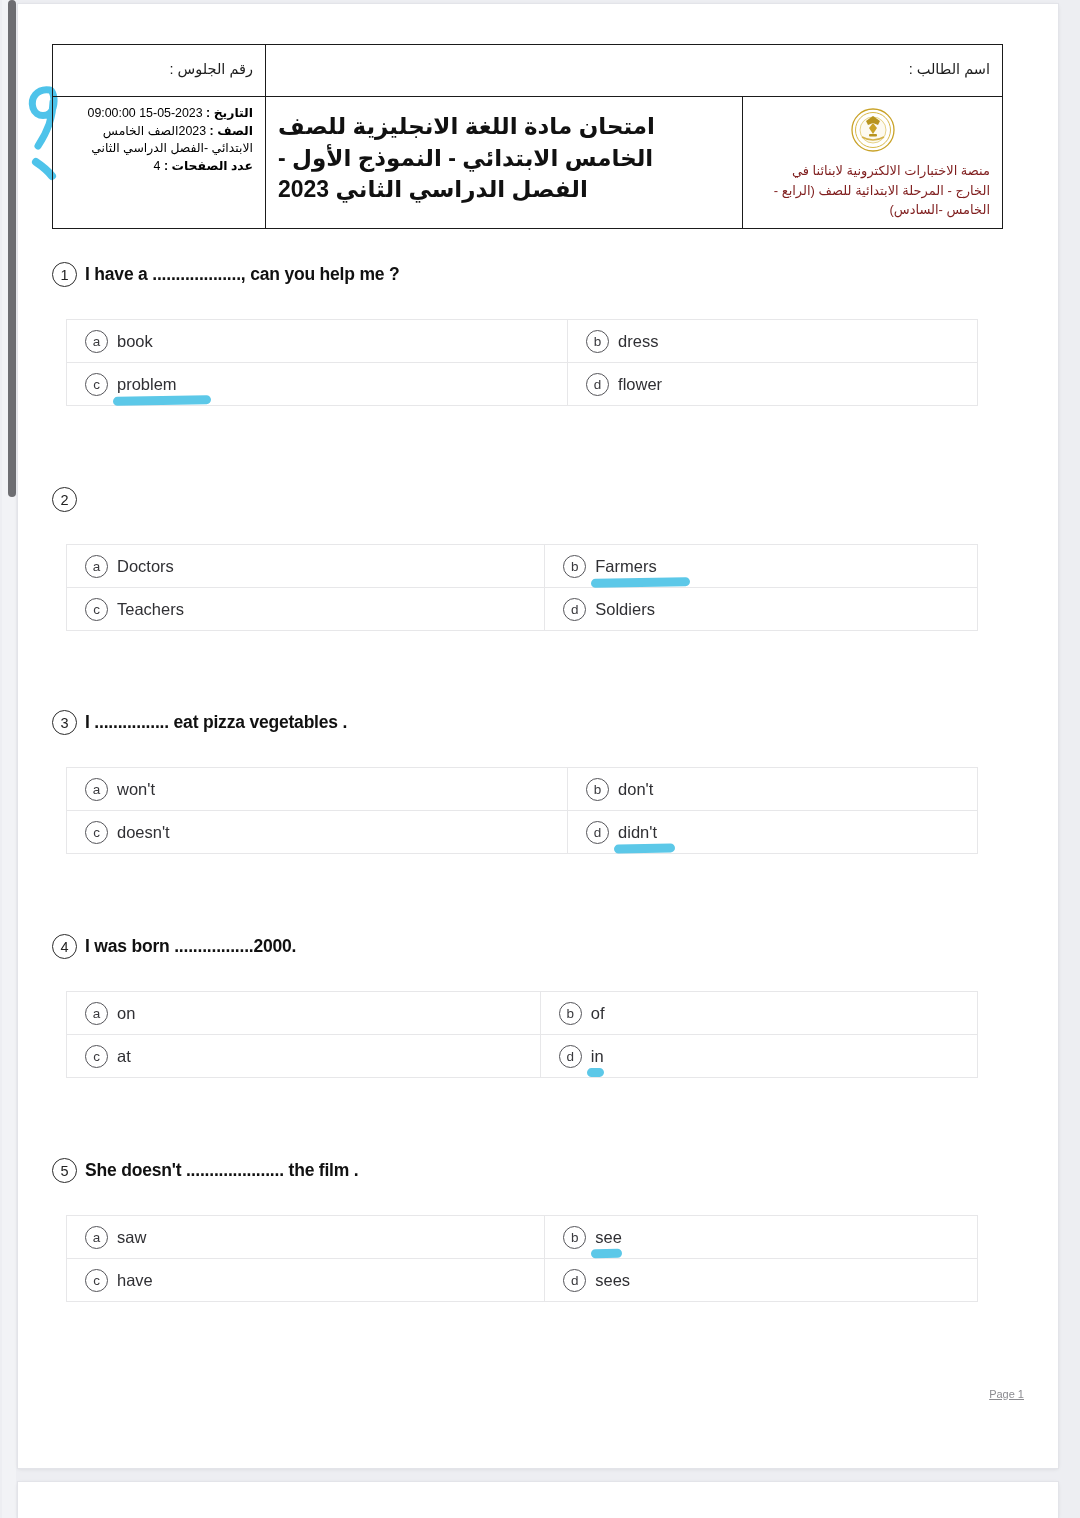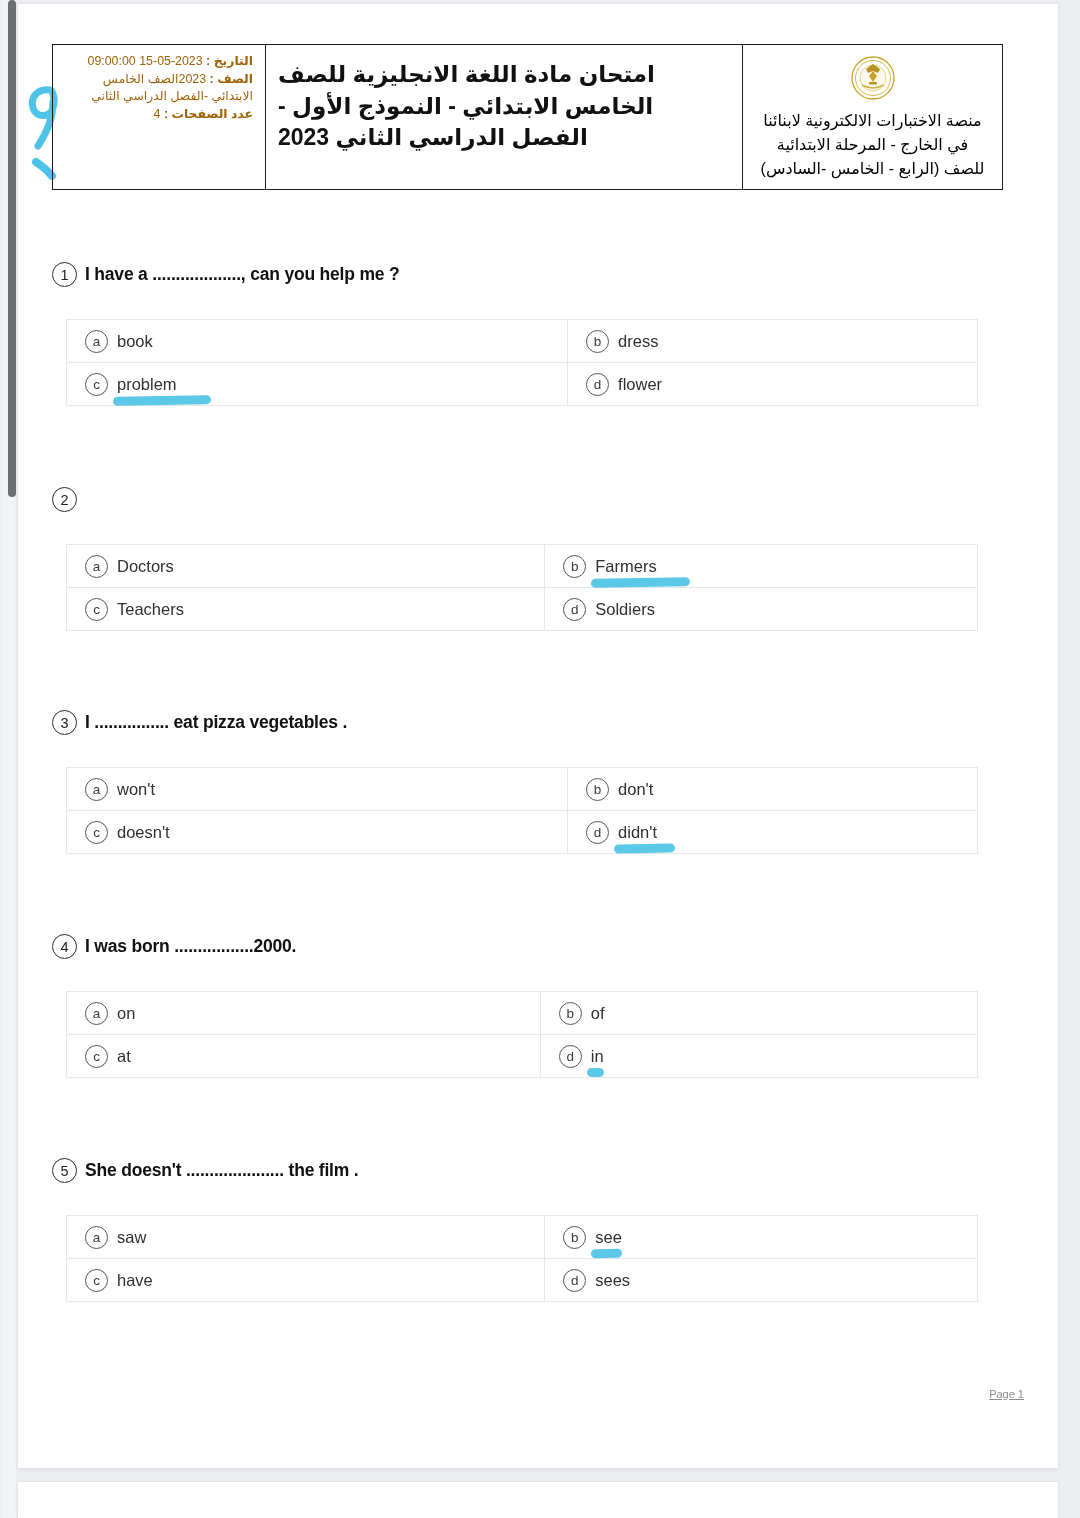--- a/index.html
+++ b/index.html
@@ -68,40 +68,39 @@
     font-size: 14.5px;
     color: #1d1d1d;
     text-align: right;
     direction: rtl;
     padding-top: 16px !important;
     height: 52px;
   }
   .hdr-meta {
     font-size: 12.4px;
     line-height: 1.42;
-    color: #a16207;
+    color: #000000;
     text-align: right;
     direction: rtl;
   }
   .hdr-meta b { font-weight: bold; }
   .hdr-title {
     text-align: left;
     vertical-align: top !important;
     font-size: 23px;
     font-weight: bold;
     line-height: 1.38;
     color: #111;
     direction: rtl;
     padding-top: 14px !important;
   }
   .hdr-brand {
-    text-align: center;
-    font-size: 16px;
+    font-size: 13px;
     line-height: 1.5;
-    color: #000000;
+    color: #7f1d1d;
     direction: rtl;
     padding-top: 8px !important;
   }
   .emblem {
     display: block;
     margin: 2px auto 8px auto;
   }
 
   
   .question-block { position: absolute; left: 0; width: 1040px; }
@@ -204,20 +203,24 @@
     <path d="M16 84 C22 88, 28 93, 32 98" fill="none" stroke="#4ec3ea" stroke-width="8" stroke-linecap="round"></path>
   </svg>
 
   <table id="header-table">
     <colgroup>
       <col style="width:213px">
         <col style="width:477px">
         <col style="width:260px">
     </colgroup>
     <tbody>
+      <tr>
+        <td class="hdr-label">رقم الجلوس :</td>
+        <td class="hdr-label" colspan="2">اسم الطالب :</td>
+      </tr>
       <tr>
         <td class="hdr-meta">
           <div>
             <b>التاريخ :</b>
             <span>2023-05-15 09:00:00</span>
           </div>
           <div>
             <b>الصف :</b>
             <span>2023الصف الخامس الابتدائي -الفصل الدراسي الثاني</span>
           </div>

